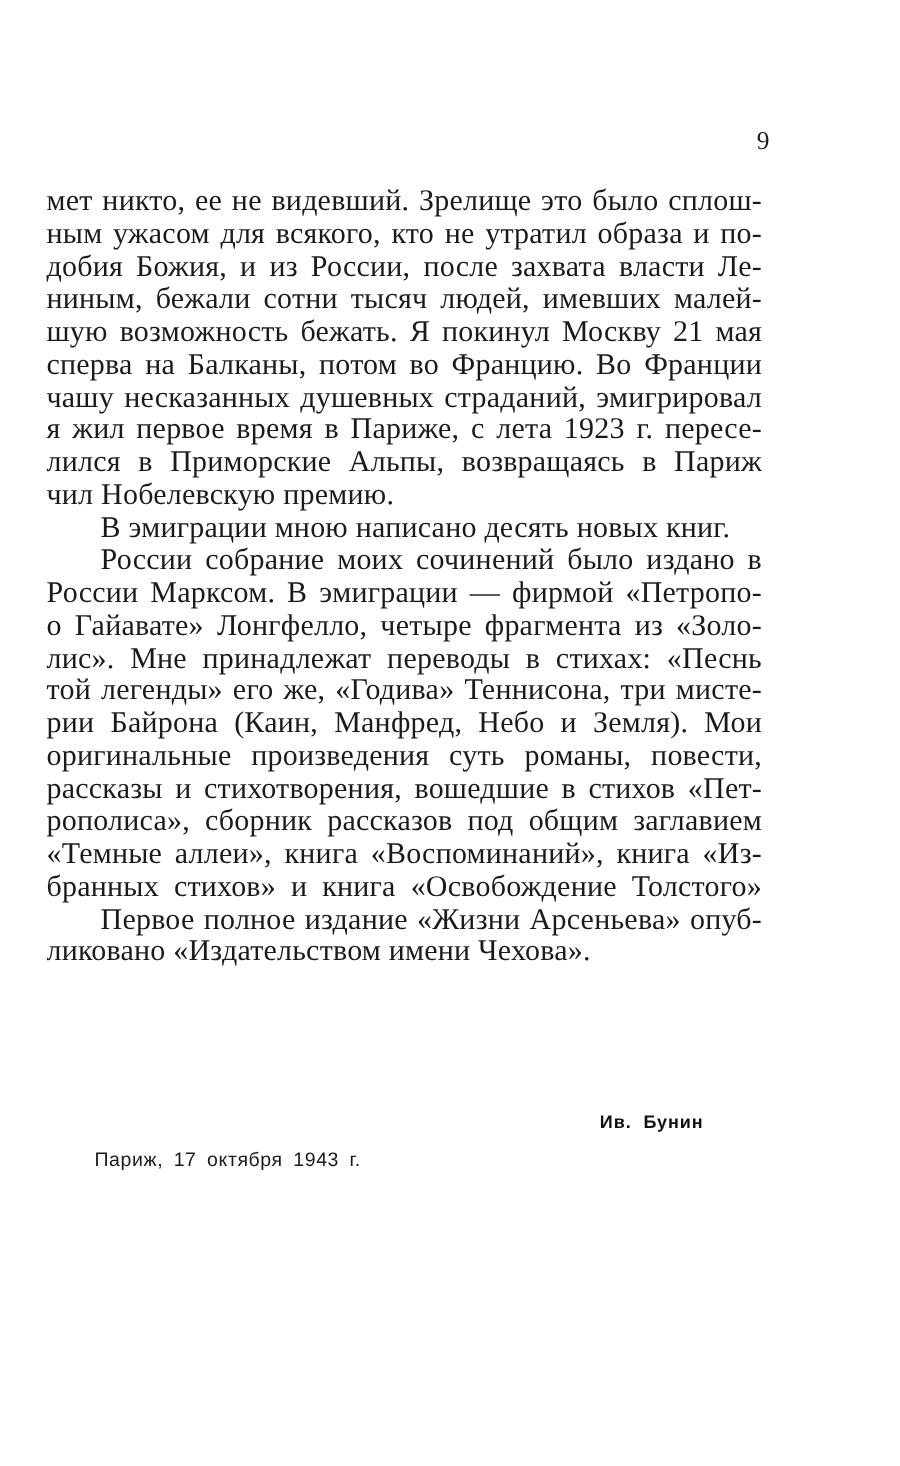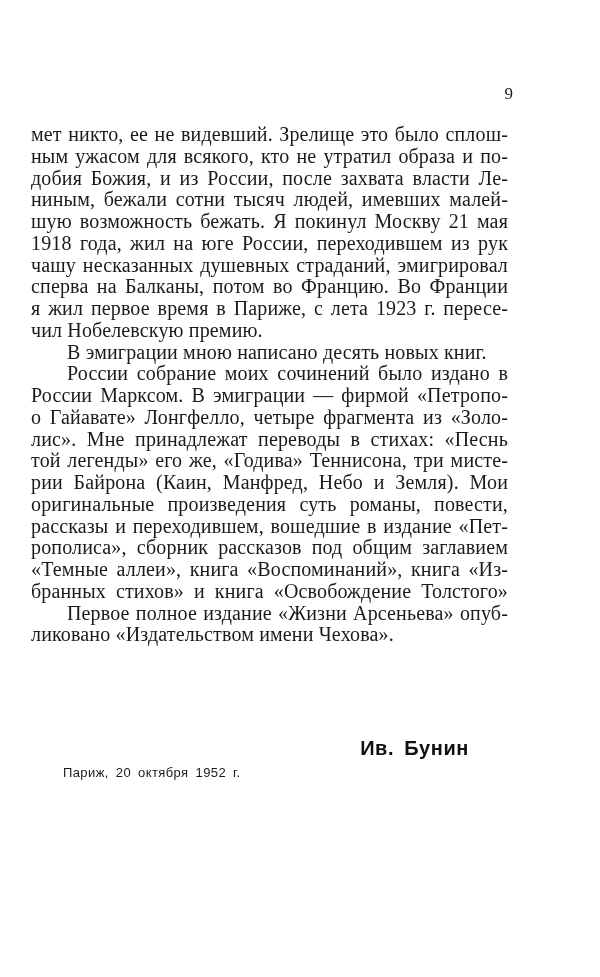--- a/index.html
+++ b/index.html
@@ -46,21 +46,21 @@
     }
     .line.indent {
       padding-left: 36px;
     }
     .signature {
       position: absolute;
       top: 738px;
       right: 131px;
       font-family: "Liberation Sans", "DejaVu Sans", sans-serif;
       font-weight: bold;
-      font-size: 20px;
+      font-size: 12px;
       line-height: 20px;
       letter-spacing: 0.6px;
       word-spacing: 4px;
       color: #111111;
     }
     .place-date {
       position: absolute;
       top: 764px;
       left: 63px;
       font-family: "Liberation Sans", "DejaVu Sans", sans-serif;
@@ -78,46 +78,46 @@
   <div class="page-number">9</div>
 
   <div class="body-text">
 
     <div>
       <span class="line">мет никто, ее не видевший. Зрелище это было сплош-</span>
       <span class="line">ным ужасом для всякого, кто не утратил образа и по-</span>
       <span class="line">добия Божия, и из России, после захвата власти Ле-</span>
       <span class="line">ниным, бежали сотни тысяч людей, имевших малей-</span>
       <span class="line">шую возможность бежать. Я покинул Москву 21 мая</span>
-      <span class="line">1918 года, жил на юге России, переходившем из рук</span>
+      <span class="line">сперва на Балканы, потом во Францию.  Во Франции</span>
       <span class="line">чашу несказанных душевных страданий, эмигрировал</span>
-      <span class="line">сперва на Балканы, потом во Францию.  Во Франции</span>
       <span class="line">я жил первое время в Париже, с лета 1923 г. пересе-</span>
+      <span class="line">лился в Приморские Альпы,  возвращаясь в Париж</span>
       <span class="line last">чил Нобелевскую премию.</span>
     </div>
 
     <div>
       <span class="line indent last">В эмиграции мною написано десять новых книг.</span>
     </div>
 
     <div>
       <span class="line indent">России собрание моих сочинений было издано в</span>
       <span class="line">России Марксом. В эмиграции — фирмой «Петропо-</span>
       <span class="line">о Гайавате» Лонгфелло, четыре фрагмента из «Золо-</span>
       <span class="line">лис». Мне принадлежат переводы в стихах: «Песнь</span>
       <span class="line">той легенды» его же, «Годива» Теннисона, три мисте-</span>
       <span class="line">рии Байрона (Каин, Манфред, Небо и Земля). Мои</span>
       <span class="line">оригинальные произведения суть романы, повести,</span>
-      <span class="line">рассказы и переходившем, вошедшие в издание «Пет-</span>
+      <span class="line">рассказы и стихотворения, вошедшие в стихов «Пет-</span>
       <span class="line">рополиса», сборник рассказов под общим заглавием</span>
       <span class="line">«Темные аллеи», книга «Воспоминаний», книга «Из-</span>
       <span class="line">бранных стихов» и книга «Освобождение Толстого»</span>
     </div>
 
     <div>
       <span class="line indent">Первое полное издание «Жизни Арсеньева» опуб-</span>
       <span class="line last">ликовано «Издательством имени Чехова».</span>
     </div>
   </div>
 
   <div class="signature">Ив. Бунин</div>
-  <div class="place-date">Париж, 20 октября 1952 г.</div>
+  <div class="place-date">Париж, 17 октября 1943 г.</div>
 </div>
 
 </body></html>

